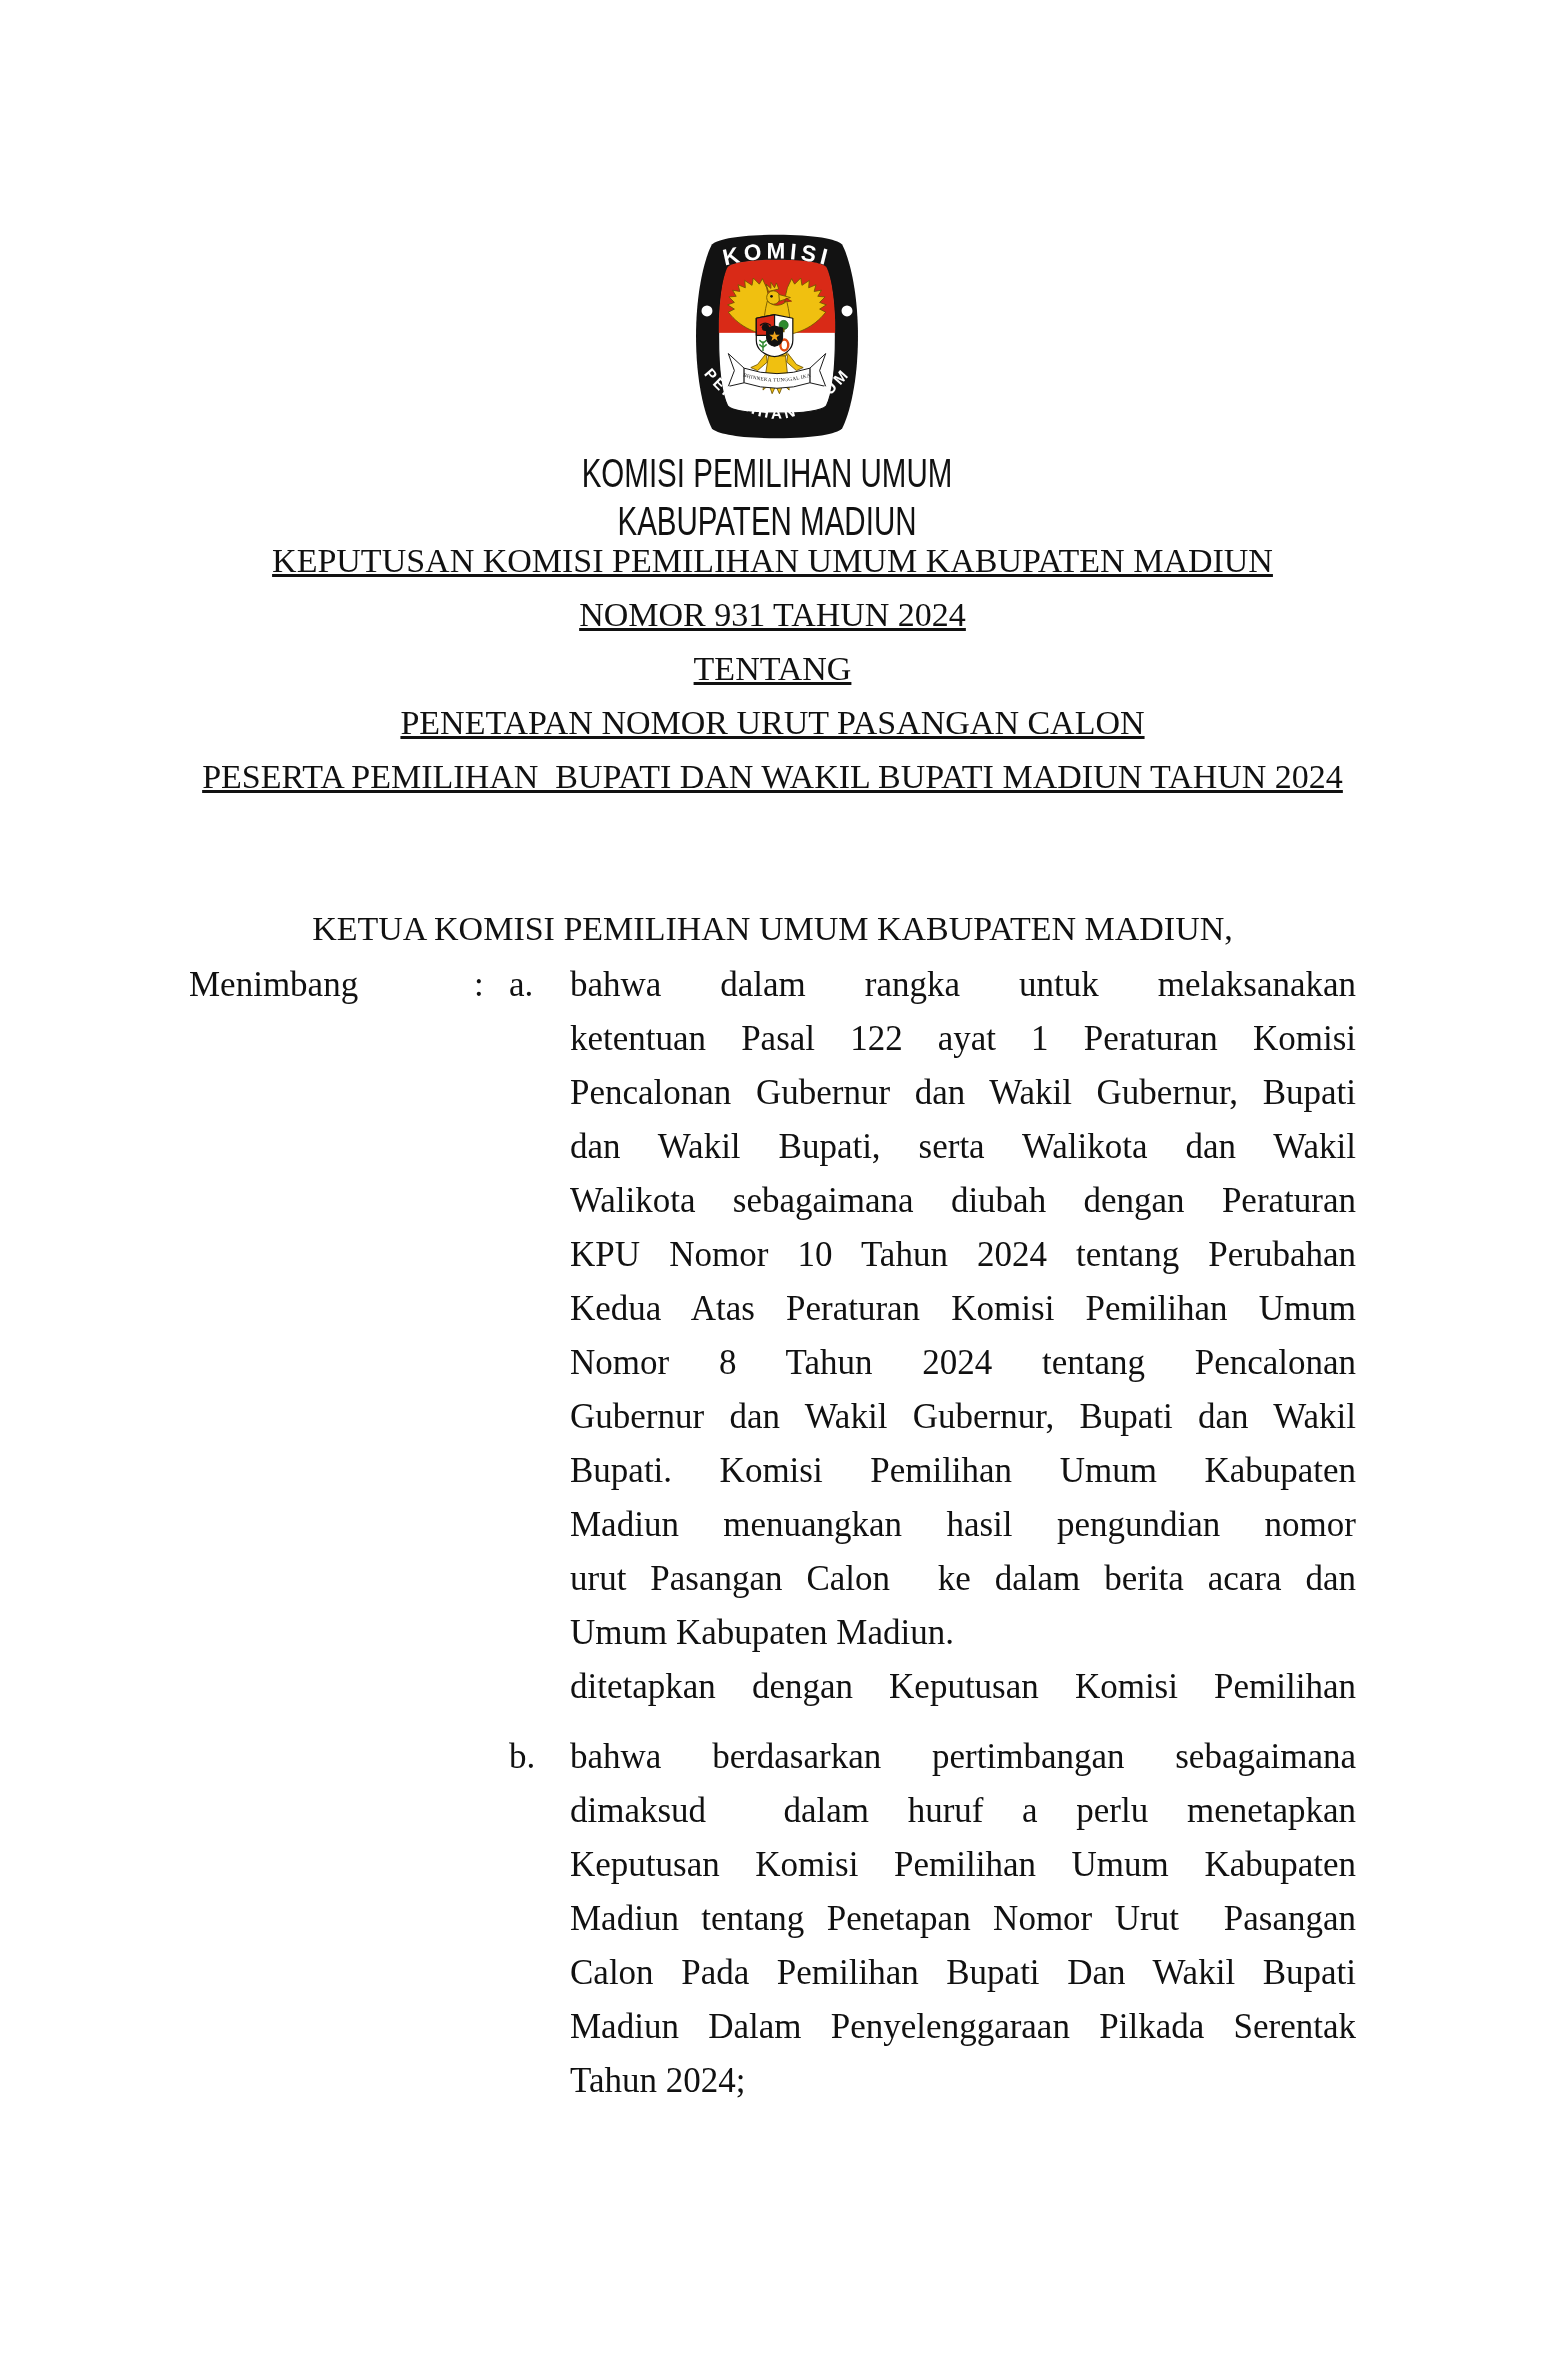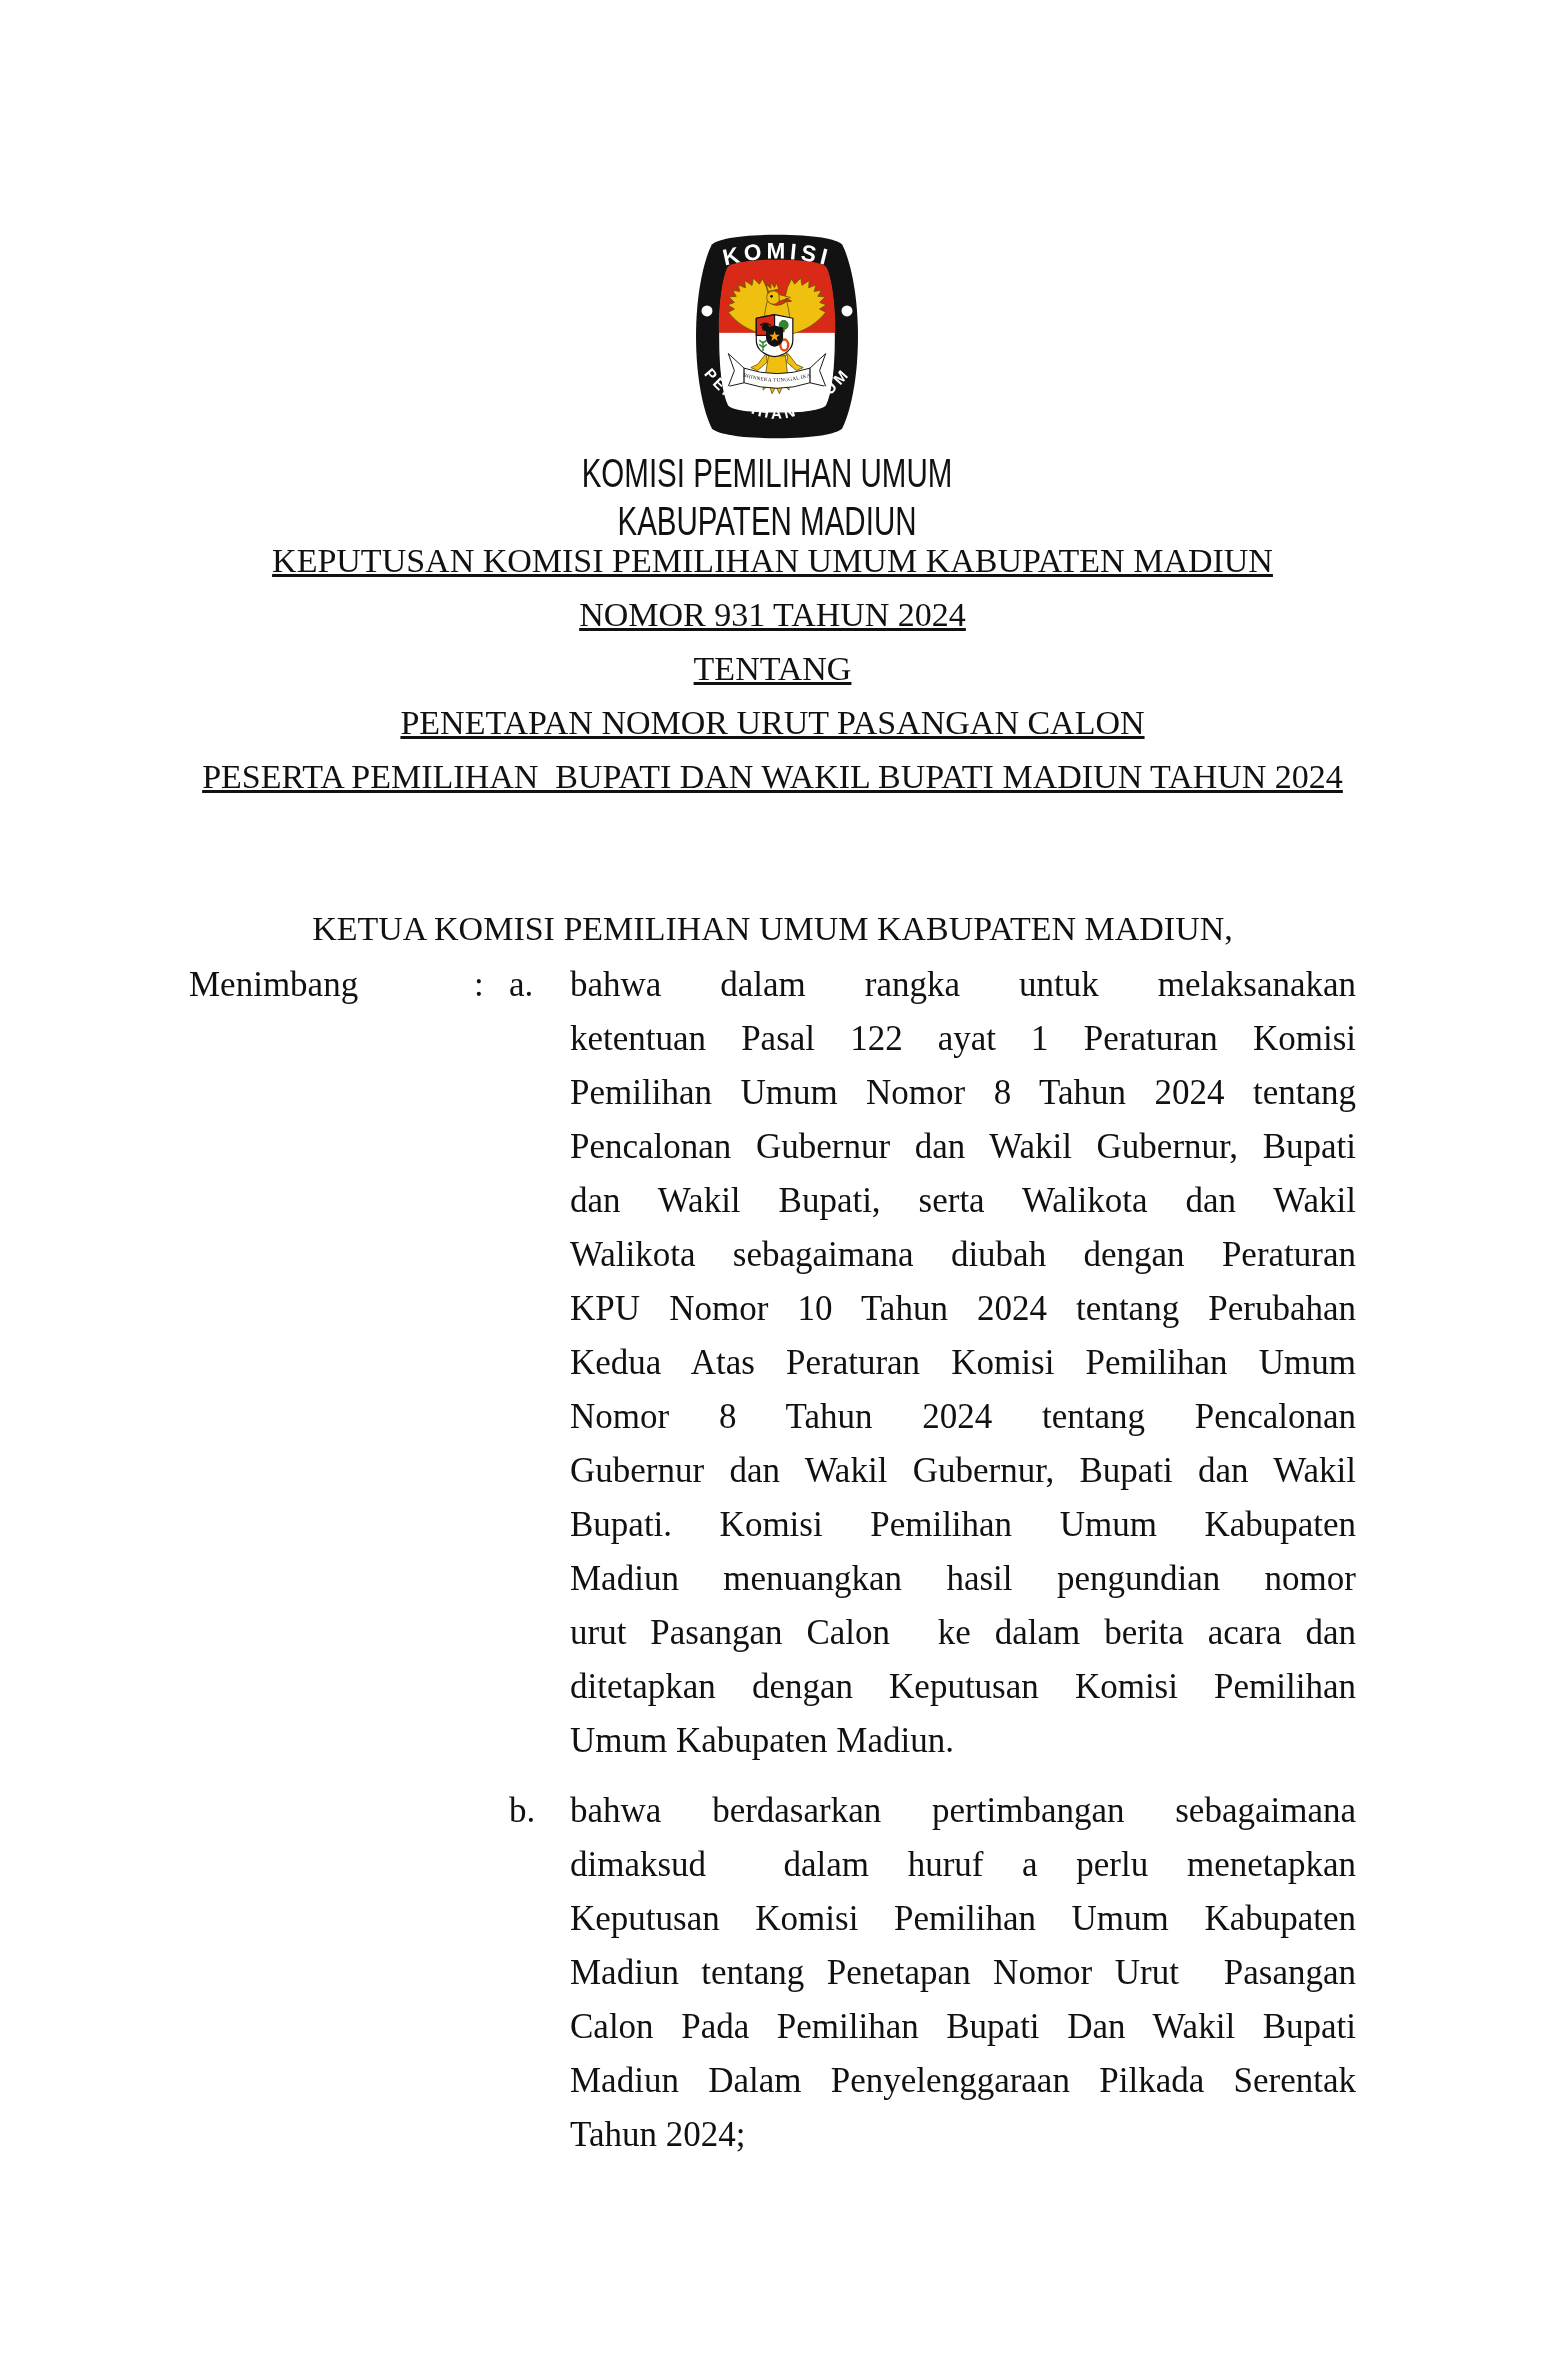--- a/index.html
+++ b/index.html
@@ -215,33 +215,32 @@
   <div class="salutation">KETUA KOMISI PEMILIHAN UMUM KABUPATEN MADIUN,</div>
 
   <div class="considerations">
     <div class="cons-grid">
         <div class="c-label">Menimbang</div>
         <div class="c-colon">:</div>
         <div class="c-marker">a.</div>
         <div class="c-lines">
           <div class="jline">bahwa dalam rangka untuk melaksanakan</div>
           <div class="jline">ketentuan Pasal 122 ayat 1 Peraturan Komisi</div>
-          <div class="jline">Pemilihan Umum Nomor 8 Tahun 2024 tentang</div>
           <div class="jline">Pencalonan Gubernur dan Wakil Gubernur, Bupati</div>
           <div class="jline">dan Wakil Bupati, serta Walikota dan Wakil</div>
           <div class="jline">Walikota sebagaimana diubah dengan Peraturan</div>
           <div class="jline">KPU Nomor 10 Tahun 2024 tentang Perubahan</div>
           <div class="jline">Kedua Atas Peraturan Komisi Pemilihan Umum</div>
           <div class="jline">Nomor 8 Tahun 2024 tentang Pencalonan</div>
           <div class="jline">Gubernur dan Wakil Gubernur, Bupati dan Wakil</div>
           <div class="jline">Bupati. Komisi Pemilihan Umum Kabupaten</div>
           <div class="jline">Madiun menuangkan hasil pengundian nomor</div>
           <div class="jline">urut Pasangan Calon  ke dalam berita acara dan</div>
+          <div class="jline final">Umum Kabupaten Madiun.</div>
           <div class="jline">ditetapkan dengan Keputusan Komisi Pemilihan</div>
-          <div class="jline final">Umum Kabupaten Madiun.</div>
         </div>
         <div class="c-label"></div>
         <div class="c-colon"></div>
         <div class="c-marker">b.</div>
         <div class="c-lines">
           <div class="jline">bahwa berdasarkan pertimbangan sebagaimana</div>
           <div class="jline">dimaksud  dalam huruf a perlu menetapkan</div>
           <div class="jline">Keputusan Komisi Pemilihan Umum Kabupaten</div>
           <div class="jline">Madiun tentang Penetapan Nomor Urut  Pasangan</div>
           <div class="jline">Calon Pada Pemilihan Bupati Dan Wakil Bupati</div>

